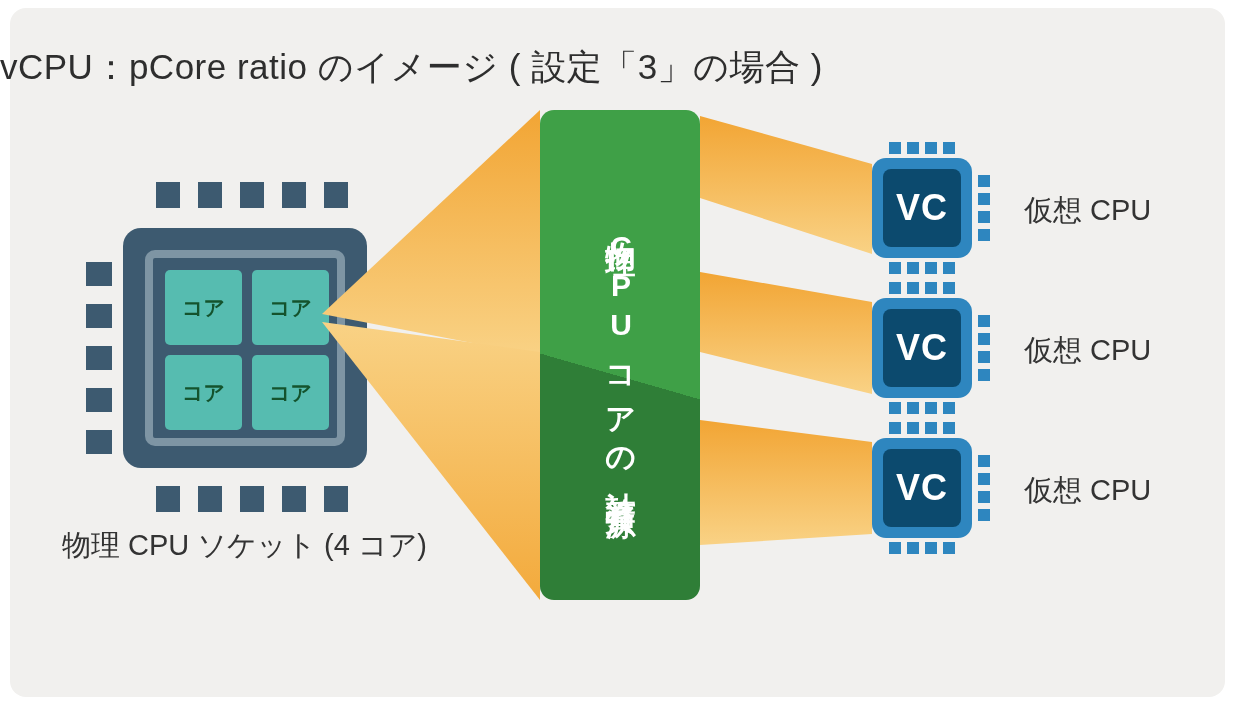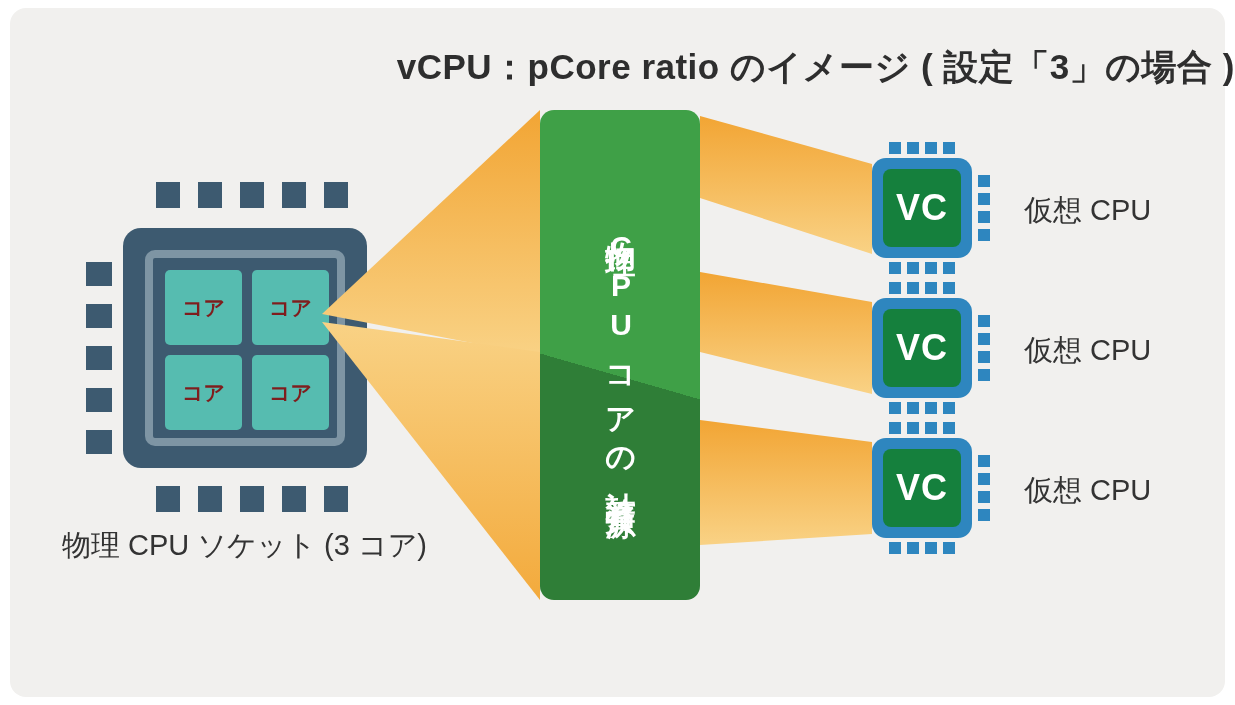--- a/index.html
+++ b/index.html
@@ -1,53 +1,53 @@
 <!DOCTYPE html>
 <html><head>
 <meta charset="utf-8">
 <style>
   html,body { margin:0; padding:0; background:#ffffff; font-family:"Liberation Sans","DejaVu Sans",sans-serif; }
   .canvas { position:relative; width:1235px; height:705px; background:#ffffff; overflow:hidden; }
   .panel  { position:absolute; left:10px; top:8px; width:1215px; height:689px;
             background:#f1f0ee; border-radius:16px; }
 
-  .title  { position:absolute; left:0; top:44px; width:1235px; text-align:right;
-            font-size:35px; font-weight:700; color:#2e2e2e; letter-spacing:0.5px; }
+  .title  { position:absolute; left:0; top:44px; width:1235px; text-align:left;
+            font-size:35px; font-weight:400; color:#2e2e2e; letter-spacing:0.5px; }
 
   
   .beams { position:absolute; left:0; top:0; z-index:2; }
 
   
   .chip-body { position:absolute; left:123px; top:228px; width:244px; height:240px;
                background:#3d5a70; border-radius:18px; z-index:1; }
   .chip-outline { position:absolute; left:22px; top:22px; width:184px; height:180px;
                   border:8px solid #7e95a4; border-radius:10px; }
   .cores { position:absolute; left:42px; top:42px; width:164px; height:160px;
            display:grid; grid-template-columns:1fr 1fr; grid-template-rows:1fr 1fr; gap:10px; }
   .core  { background:#56bcb0; border-radius:5px; display:flex; align-items:center;
-           justify-content:center; color:#7f1d1d; font-weight:700; font-size:21px; }
+           justify-content:center; color:#14532d; font-weight:700; font-size:21px; }
   .pins-h { position:absolute; height:26px; z-index:1;
             background:repeating-linear-gradient(90deg,#3d5a70 0 24px,transparent 24px 42px); }
   .pins-v { position:absolute; width:26px; z-index:1;
             background:repeating-linear-gradient(180deg,#3d5a70 0 24px,transparent 24px 42px); }
 
   .phys-caption { position:absolute; left:62px; top:526px; font-size:29px; color:#333333; z-index:3; }
 
   
   .resource-bar { position:absolute; left:540px; top:110px; width:160px; height:490px;
                   border-radius:14px; z-index:3;
                   background:linear-gradient(196deg,#3fa047 0 54%,#2f7e37 54%);
                   display:flex; align-items:center; justify-content:center; }
   .resource-label { writing-mode:vertical-rl; text-orientation:upright;
                     color:#ffffff; font-weight:700; font-size:30px; letter-spacing:6px; }
 
   
   .vcpu-body { position:absolute; width:100px; height:100px; background:#2e86bf;
                border-radius:14px; z-index:3; display:flex; align-items:center; justify-content:center; }
-  .vcpu-inner { width:78px; height:78px; background:#15803d; border-radius:8px;
+  .vcpu-inner { width:78px; height:78px; background:#0c4a6e; border-radius:8px;
                 display:flex; align-items:center; justify-content:center;
                 color:#ffffff; font-weight:700; font-size:36px; letter-spacing:1px; }
   .vpins-h { position:absolute; height:12px; width:66px; z-index:3;
              background:repeating-linear-gradient(90deg,#2e86bf 0 12px,transparent 12px 18px); }
   .vpins-v { position:absolute; width:12px; height:66px; z-index:3;
              background:repeating-linear-gradient(180deg,#2e86bf 0 12px,transparent 12px 18px); }
   .vcpu-caption { position:absolute; left:1008px; font-size:29px; color:#333333; z-index:3;margin-left:16px; }
 
   .footnote { position:absolute; left:630px; top:618px; font-size:29px; color:#333333; z-index:3; }
 </style>
@@ -84,21 +84,21 @@
   <div class="chip-body">
     <div class="chip-outline"></div>
     <div class="cores">
       <div class="core">コア</div>
       <div class="core">コア</div>
       <div class="core">コア</div>
       <div class="core">コア</div>
     </div>
   </div>
 
-  <div class="phys-caption">物理 CPU ソケット (3 コア)</div>
+  <div class="phys-caption">物理 CPU ソケット (4 コア)</div>
 
   <div class="resource-bar">
     <div class="resource-label">物理CPUコアの計算資源</div>
   </div>
 
   <div class="vpins-h" style="left:889px; top:142px;"></div>
   <div class="vpins-v" style="left:978px; top:175px;"></div>
   <div class="vpins-h" style="left:889px; top:262px;"></div>
   <div class="vcpu-body" style="left:872px; top:158px;">
     <div class="vcpu-inner">VC</div>

